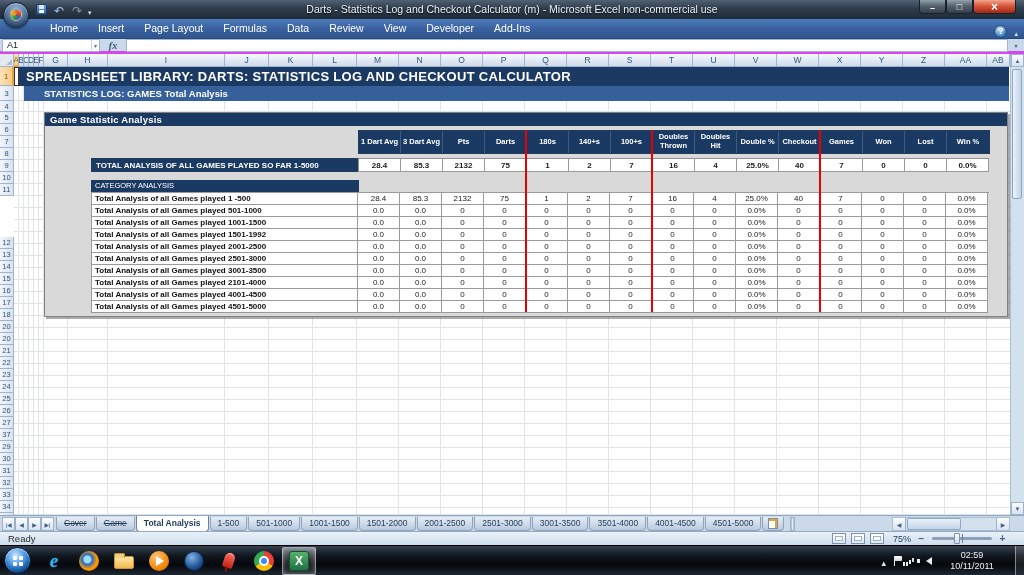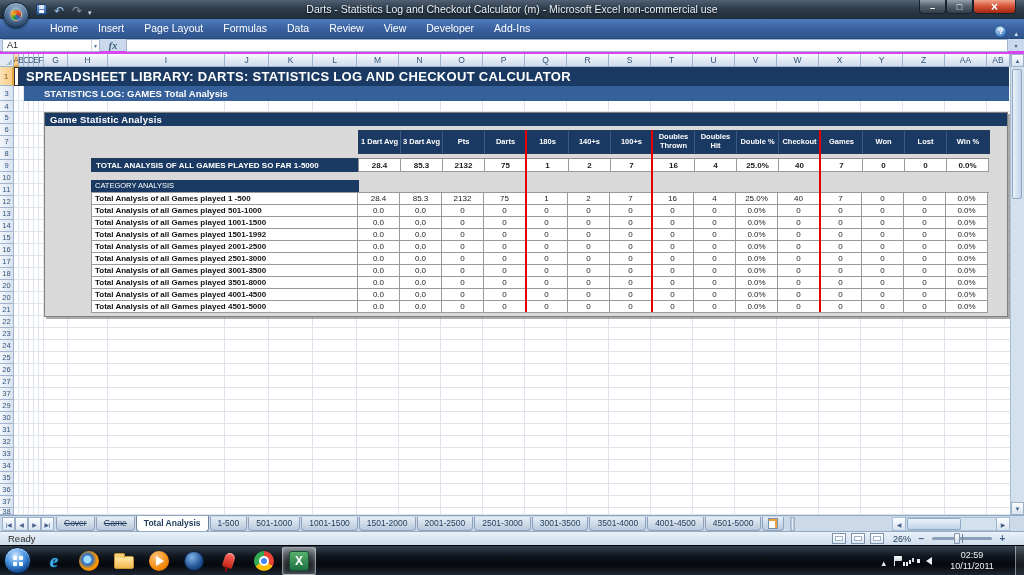--- a/index.html
+++ b/index.html
@@ -305,21 +305,21 @@
         <div class="row-h sel" style="height: 19px;">1</div>
         <div class="row-h" style="height: 15px;">3</div>
         <div class="row-h" style="height: 11px;">4</div>
         <div class="row-h" style="height: 12px;">5</div>
         <div class="row-h" style="height: 12px;">6</div>
         <div class="row-h" style="height: 12px;">7</div>
         <div class="row-h" style="height: 12px;">8</div>
         <div class="row-h" style="height: 12px;">9</div>
         <div class="row-h" style="height: 12px;">10</div>
         <div class="row-h" style="height: 12px;">11</div>
-        <div class="row-h" style="height: 12px;">12</div>
+        <div class="row-h" style="height: 12px; margin-top: 41px;">12</div>
         <div class="row-h" style="height: 12px;">13</div>
         <div class="row-h" style="height: 12px;">14</div>
         <div class="row-h" style="height: 12px;">15</div>
         <div class="row-h" style="height: 12px;">16</div>
         <div class="row-h" style="height: 12px;">17</div>
         <div class="row-h" style="height: 12px;">18</div>
         <div class="row-h" style="height: 12px;">20</div>
         <div class="row-h" style="height: 12px;">20</div>
         <div class="row-h" style="height: 12px;">21</div>
         <div class="row-h" style="height: 12px;">22</div>
@@ -572,21 +572,21 @@
                 <div class="vcell">0</div>
                 <div class="vcell">0</div>
                 <div class="vcell">0.0%</div>
                 <div class="vcell">0</div>
                 <div class="vcell">0</div>
                 <div class="vcell">0</div>
                 <div class="vcell">0</div>
                 <div class="vcell">0.0%</div>
               </div>
               <div class="trow">
-                <div class="clabel">Total Analysis of all Games played 3501-8000</div>
+                <div class="clabel">Total Analysis of all Games played 2101-4000</div>
                 <div class="vcell">0.0</div>
                 <div class="vcell">0.0</div>
                 <div class="vcell">0</div>
                 <div class="vcell">0</div>
                 <div class="vcell">0</div>
                 <div class="vcell">0</div>
                 <div class="vcell">0</div>
                 <div class="vcell">0</div>
                 <div class="vcell">0</div>
                 <div class="vcell">0.0%</div>
@@ -676,21 +676,21 @@
       <div class="sbtn right right-arrow"></div>
     </div>
   </div>
 
   <div id="statusbar">
     <span id="status-mode">Ready</span>
     <div id="status-right">
       <div class="viewbtn"></div>
       <div class="viewbtn"></div>
       <div class="viewbtn"></div>
-      <span id="zoom-label">26%</span>
+      <span id="zoom-label">75%</span>
       <div class="zoom-btn zoom-out"></div>
       <div id="zoom-track">
         <div id="zoom-thumb"></div>
       </div>
       <div class="zoom-btn zoom-in"></div>
     </div>
   </div>
 
   <div id="taskbar">
     <div id="start-orb"></div>

